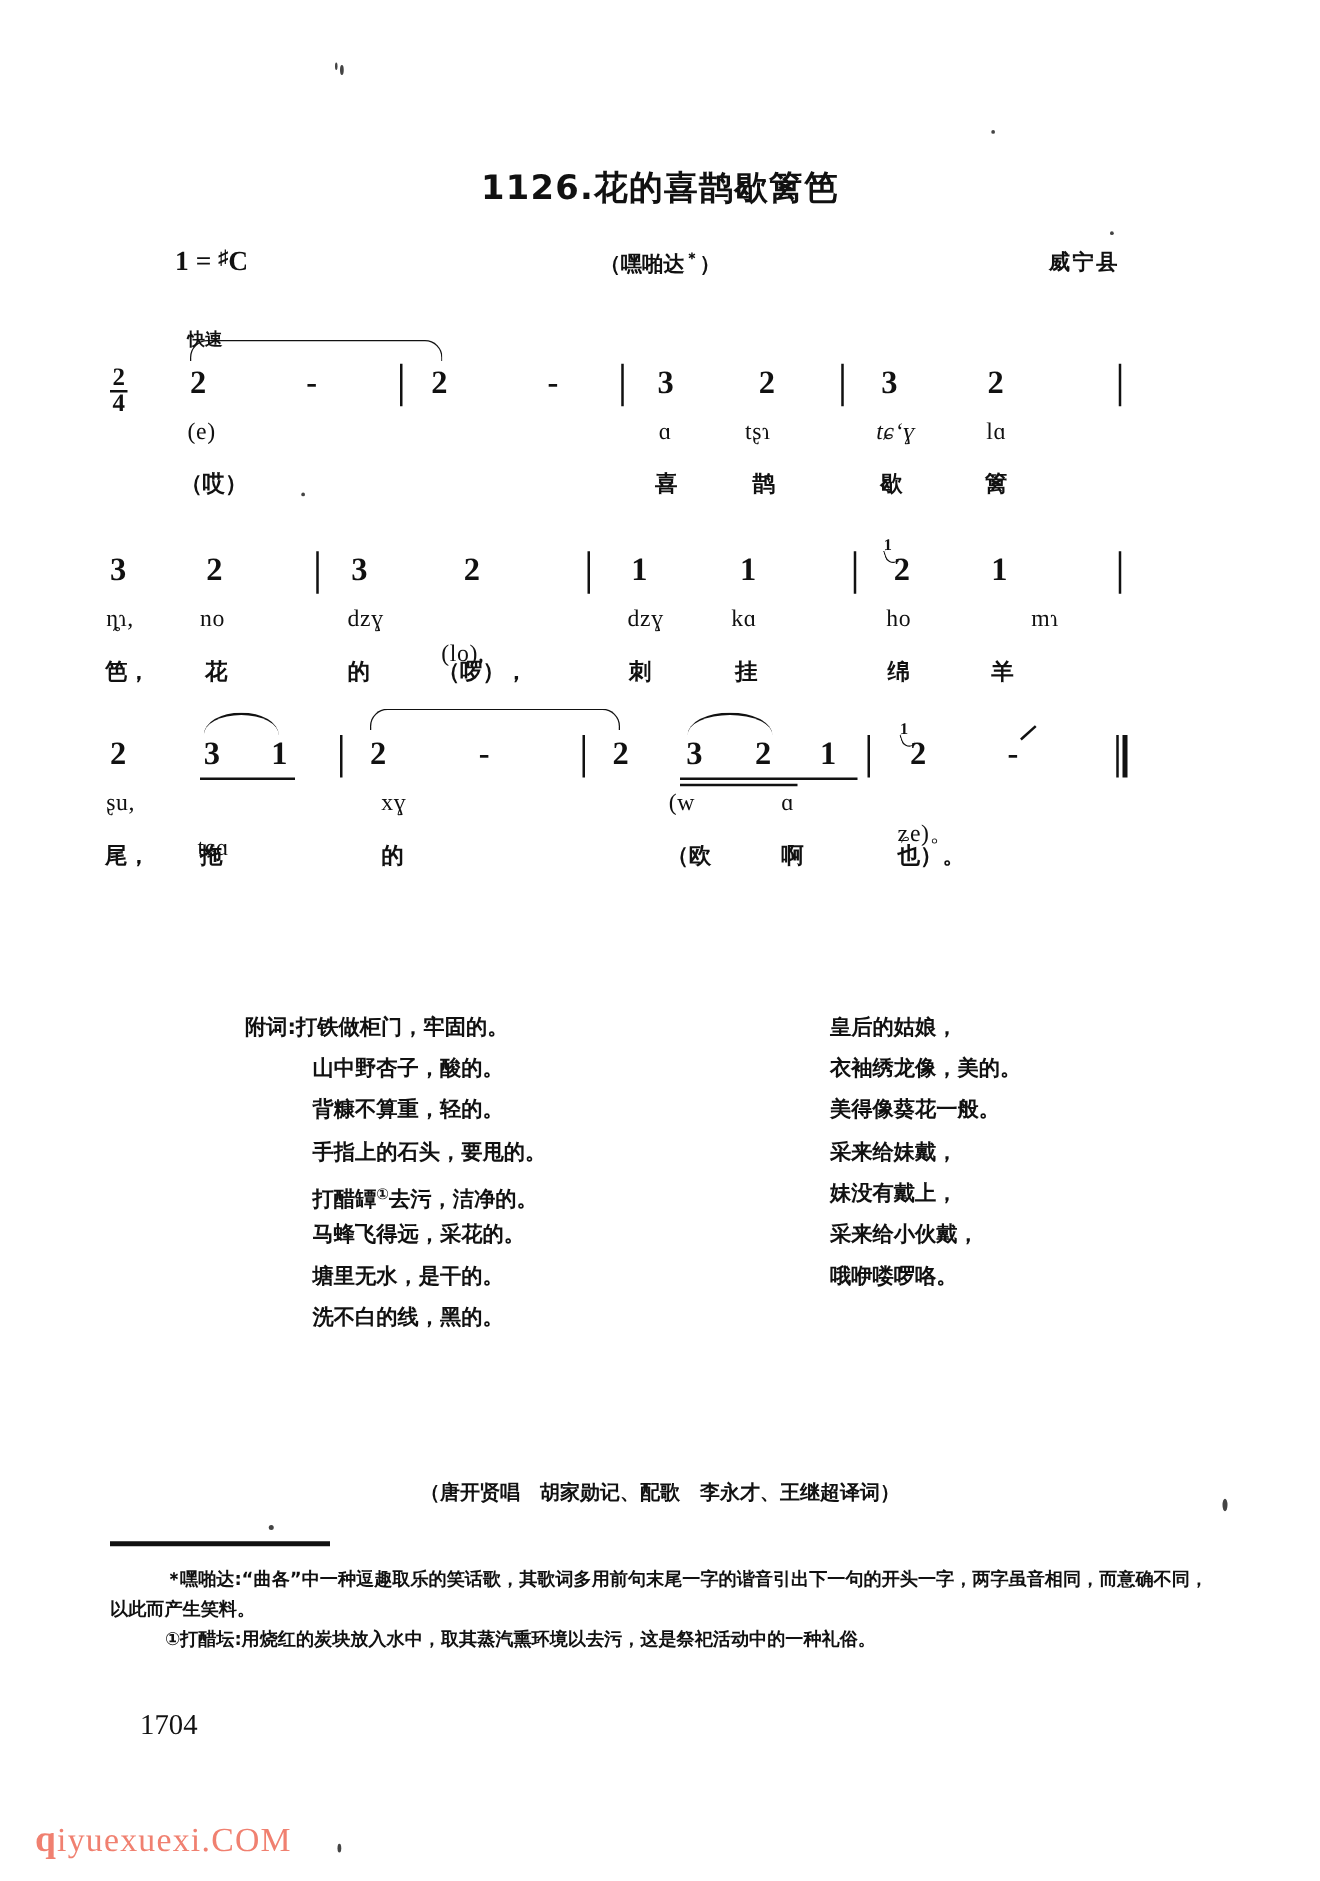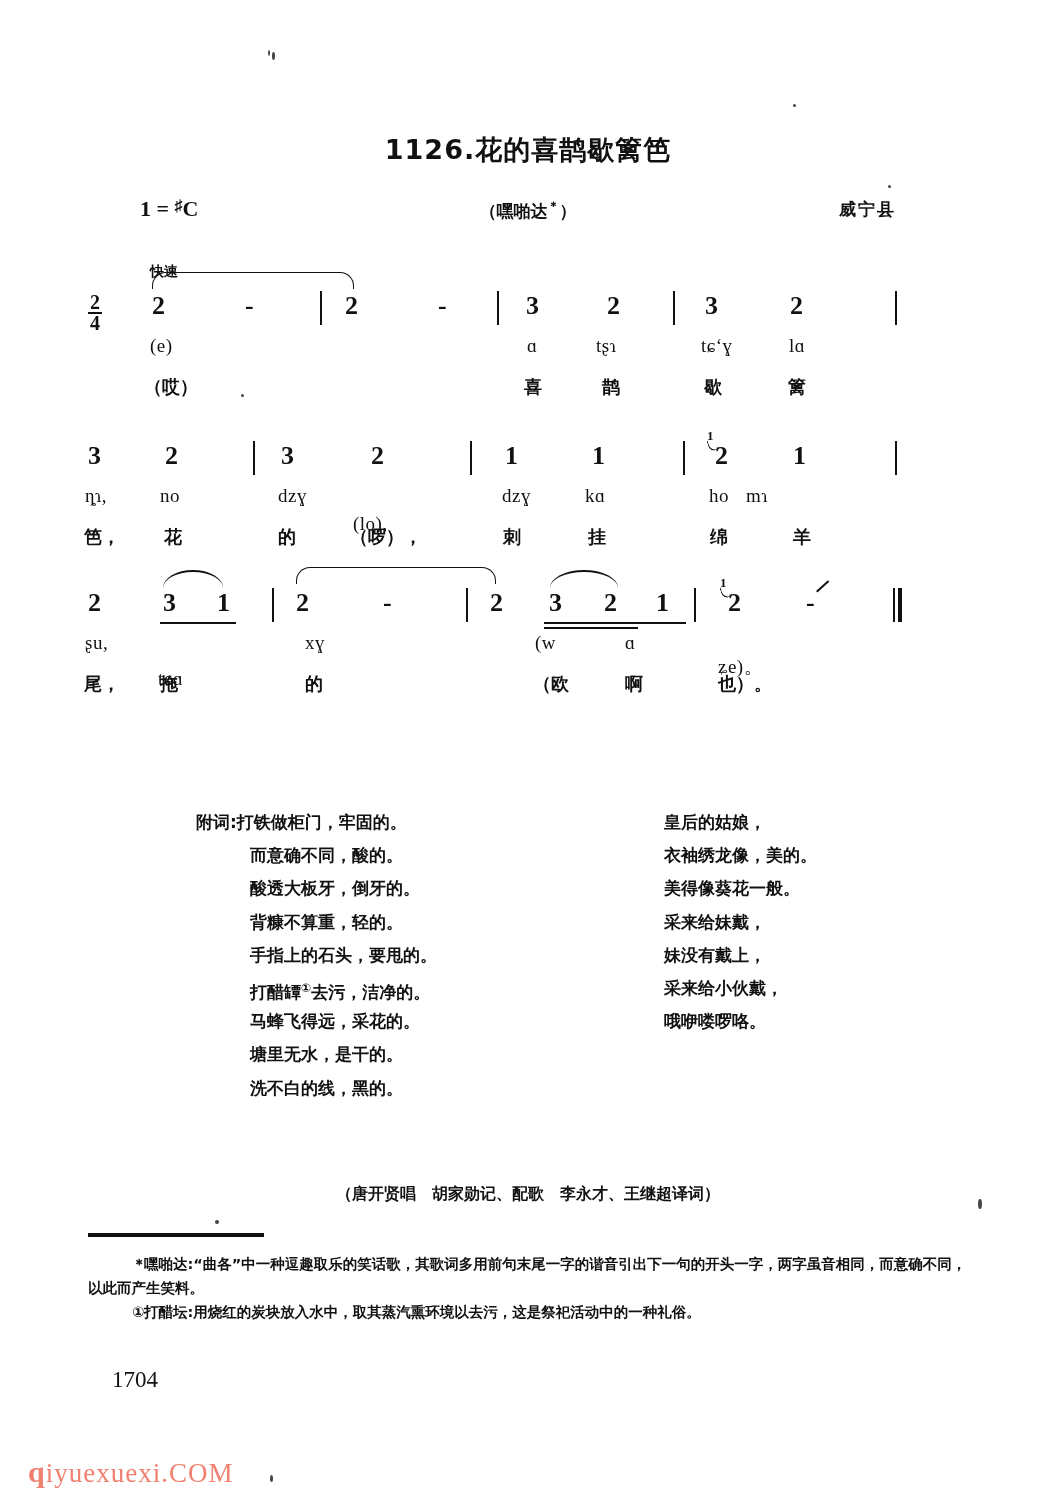--- a/index.html
+++ b/index.html
@@ -303,21 +303,21 @@
   <div class="note" style="left:526px; top:18px;">3</div>
   <div class="note" style="left:607px; top:18px;">2</div>
   <div class="barline" style="left:673px; top:16px;"></div>
   <div class="note" style="left:705px; top:18px;">3</div>
   <div class="note" style="left:790px; top:18px;">2</div>
   <div class="barline" style="left:895px; top:16px;"></div>
 
   <div class="ipa" style="left:150px; top:60px;">(e)</div>
   <div class="ipa" style="left:527px; top:60px;">ɑ</div>
   <div class="ipa" style="left:596px; top:60px;">tʂɿ</div>
-  <div class="ipa" style="left:701px; top:60px;">tɕ‘ɣ</div>
+  <div class="ipa" style="left:701px; top:60px;font-style:italic;">tɕ‘ɣ</div>
   <div class="ipa" style="left:789px; top:60px;">lɑ</div>
 
   <div class="han" style="left:144px; top:100px;">（哎）</div>
   <div class="han" style="left:524px; top:100px;">喜</div>
   <div class="han" style="left:602px; top:100px;">鹊</div>
   <div class="han" style="left:704px; top:100px;">歇</div>
   <div class="han" style="left:788px; top:100px;">篱</div>
 </div>
 
 <div class="system" style="top:425px;">
@@ -338,21 +338,21 @@
   <div class="note" style="left:793px; top:18px;">1</div>
   <div class="barline" style="left:895px; top:16px;"></div>
 
   <div class="ipa" style="left:85px; top:60px;">ȵɿ,</div>
   <div class="ipa" style="left:160px; top:60px;">no</div>
   <div class="ipa" style="left:278px; top:60px;">dzɣ</div>
   <div class="ipa" style="left:353px; top:60px;margin-top:28px;">(lo),</div>
   <div class="ipa" style="left:502px; top:60px;">dzɣ</div>
   <div class="ipa" style="left:585px; top:60px;">kɑ</div>
   <div class="ipa" style="left:709px; top:60px;">ho</div>
-  <div class="ipa" style="left:746px; top:60px;">mɿ</div>
+  <div class="ipa" style="left:825px; top:60px;">mɿ</div>
 
   <div class="han" style="left:84px; top:100px;">笆，</div>
   <div class="han" style="left:164px; top:100px;">花</div>
   <div class="han" style="left:278px; top:100px;">的</div>
   <div class="han" style="left:350px; top:100px;">（啰），</div>
   <div class="han" style="left:503px; top:100px;">刺</div>
   <div class="han" style="left:588px; top:100px;">挂</div>
   <div class="han" style="left:710px; top:100px;">绵</div>
   <div class="han" style="left:793px; top:100px;">羊</div>
 </div>
@@ -404,22 +404,21 @@
   <div class="han" style="left:160px; top:100px;">拖</div>
   <div class="han" style="left:305px; top:100px;">的</div>
   <div class="han" style="left:533px; top:100px;">（欧</div>
   <div class="han" style="left:625px; top:100px;">啊</div>
   <div class="han" style="left:718px; top:100px;">也）。</div>
 </div>
 
 <div class="appendix">
   <div class="col-left">
     <div class="ln"><span>附词:</span><span>打铁做柜门，牢固的。</span></div>
-    <div class="ln indent">而意确不同，酸的。</div>
-    <div class="ln indent">酸透大板牙，倒牙的。</div>
+    <div class="ln indent">山中野杏子，酸的。</div>
     <div class="ln indent">背糠不算重，轻的。</div>
     <div class="ln indent">手指上的石头，要甩的。</div>
     <div class="ln indent"><span>打醋罈</span><span class="sup-circ">①</span><span>去污，洁净的。</span></div>
     <div class="ln indent">马蜂飞得远，采花的。</div>
     <div class="ln indent">塘里无水，是干的。</div>
     <div class="ln indent">洗不白的线，黑的。</div>
   </div>
   <div class="col-right">
     <div class="ln">皇后的姑娘，</div>
     <div class="ln">衣袖绣龙像，美的。</div>

